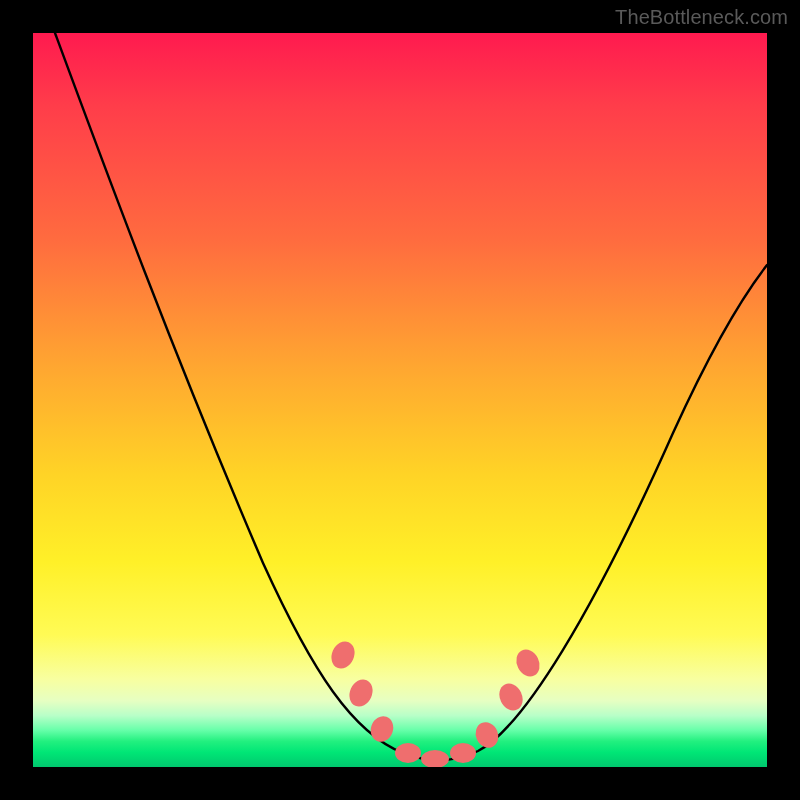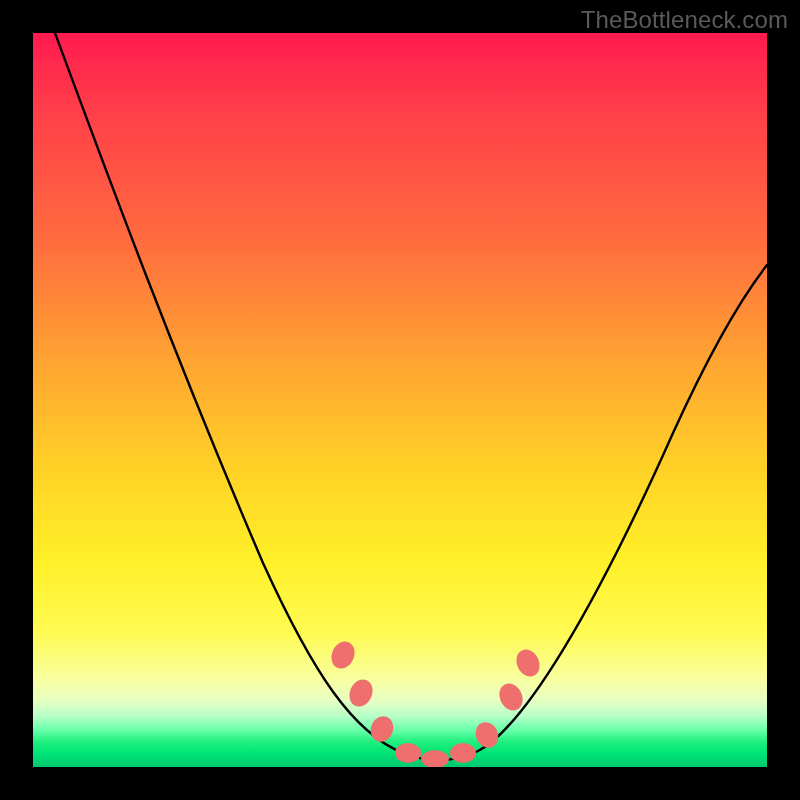--- a/index.html
+++ b/index.html
@@ -41,21 +41,21 @@
       #00e676 98%,
       #00c86e 100%
     );
     overflow: hidden;
   }
   .watermark {
     position: absolute;
     top: 6px;
     right: 12px;
     color: #5a5a5a;
-    font-size: 24px;
+    font-size: 20px;
     letter-spacing: 0.1px;
     font-weight: 400;
     user-select: none;
   }
   svg.curve {
     position: absolute;
     left: 0;
     top: 0;
     width: 734px;
     height: 734px;

